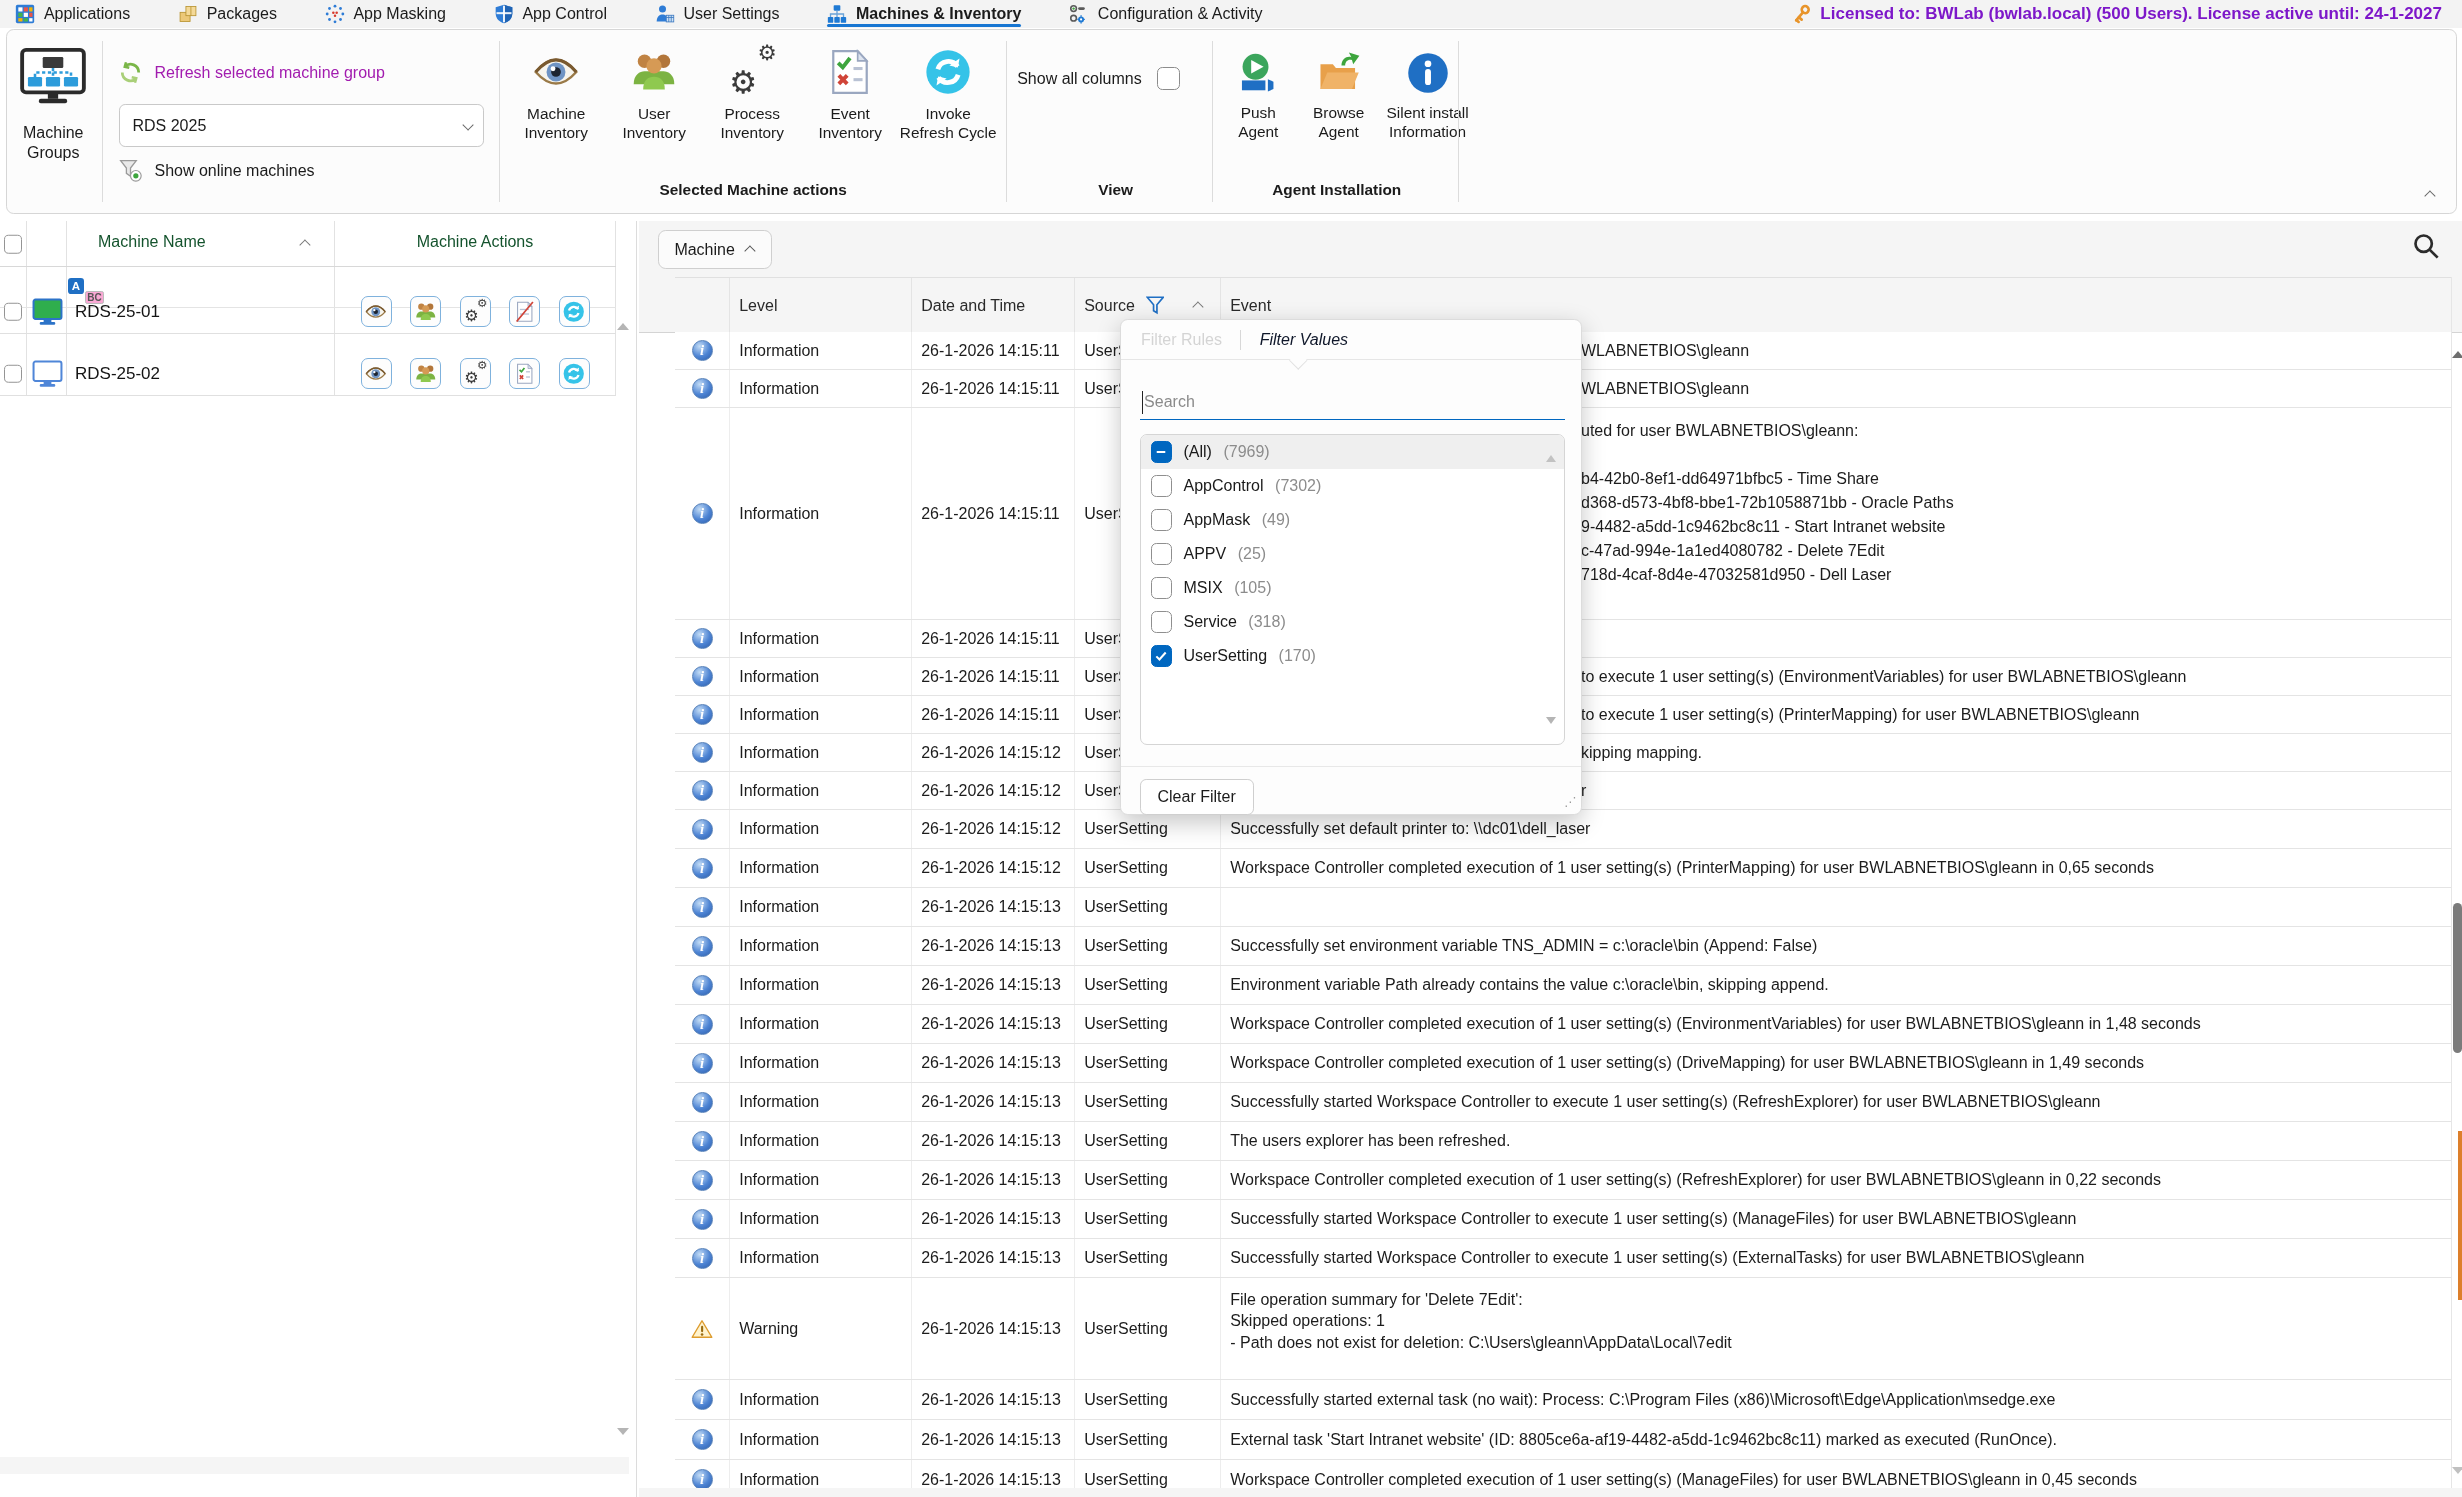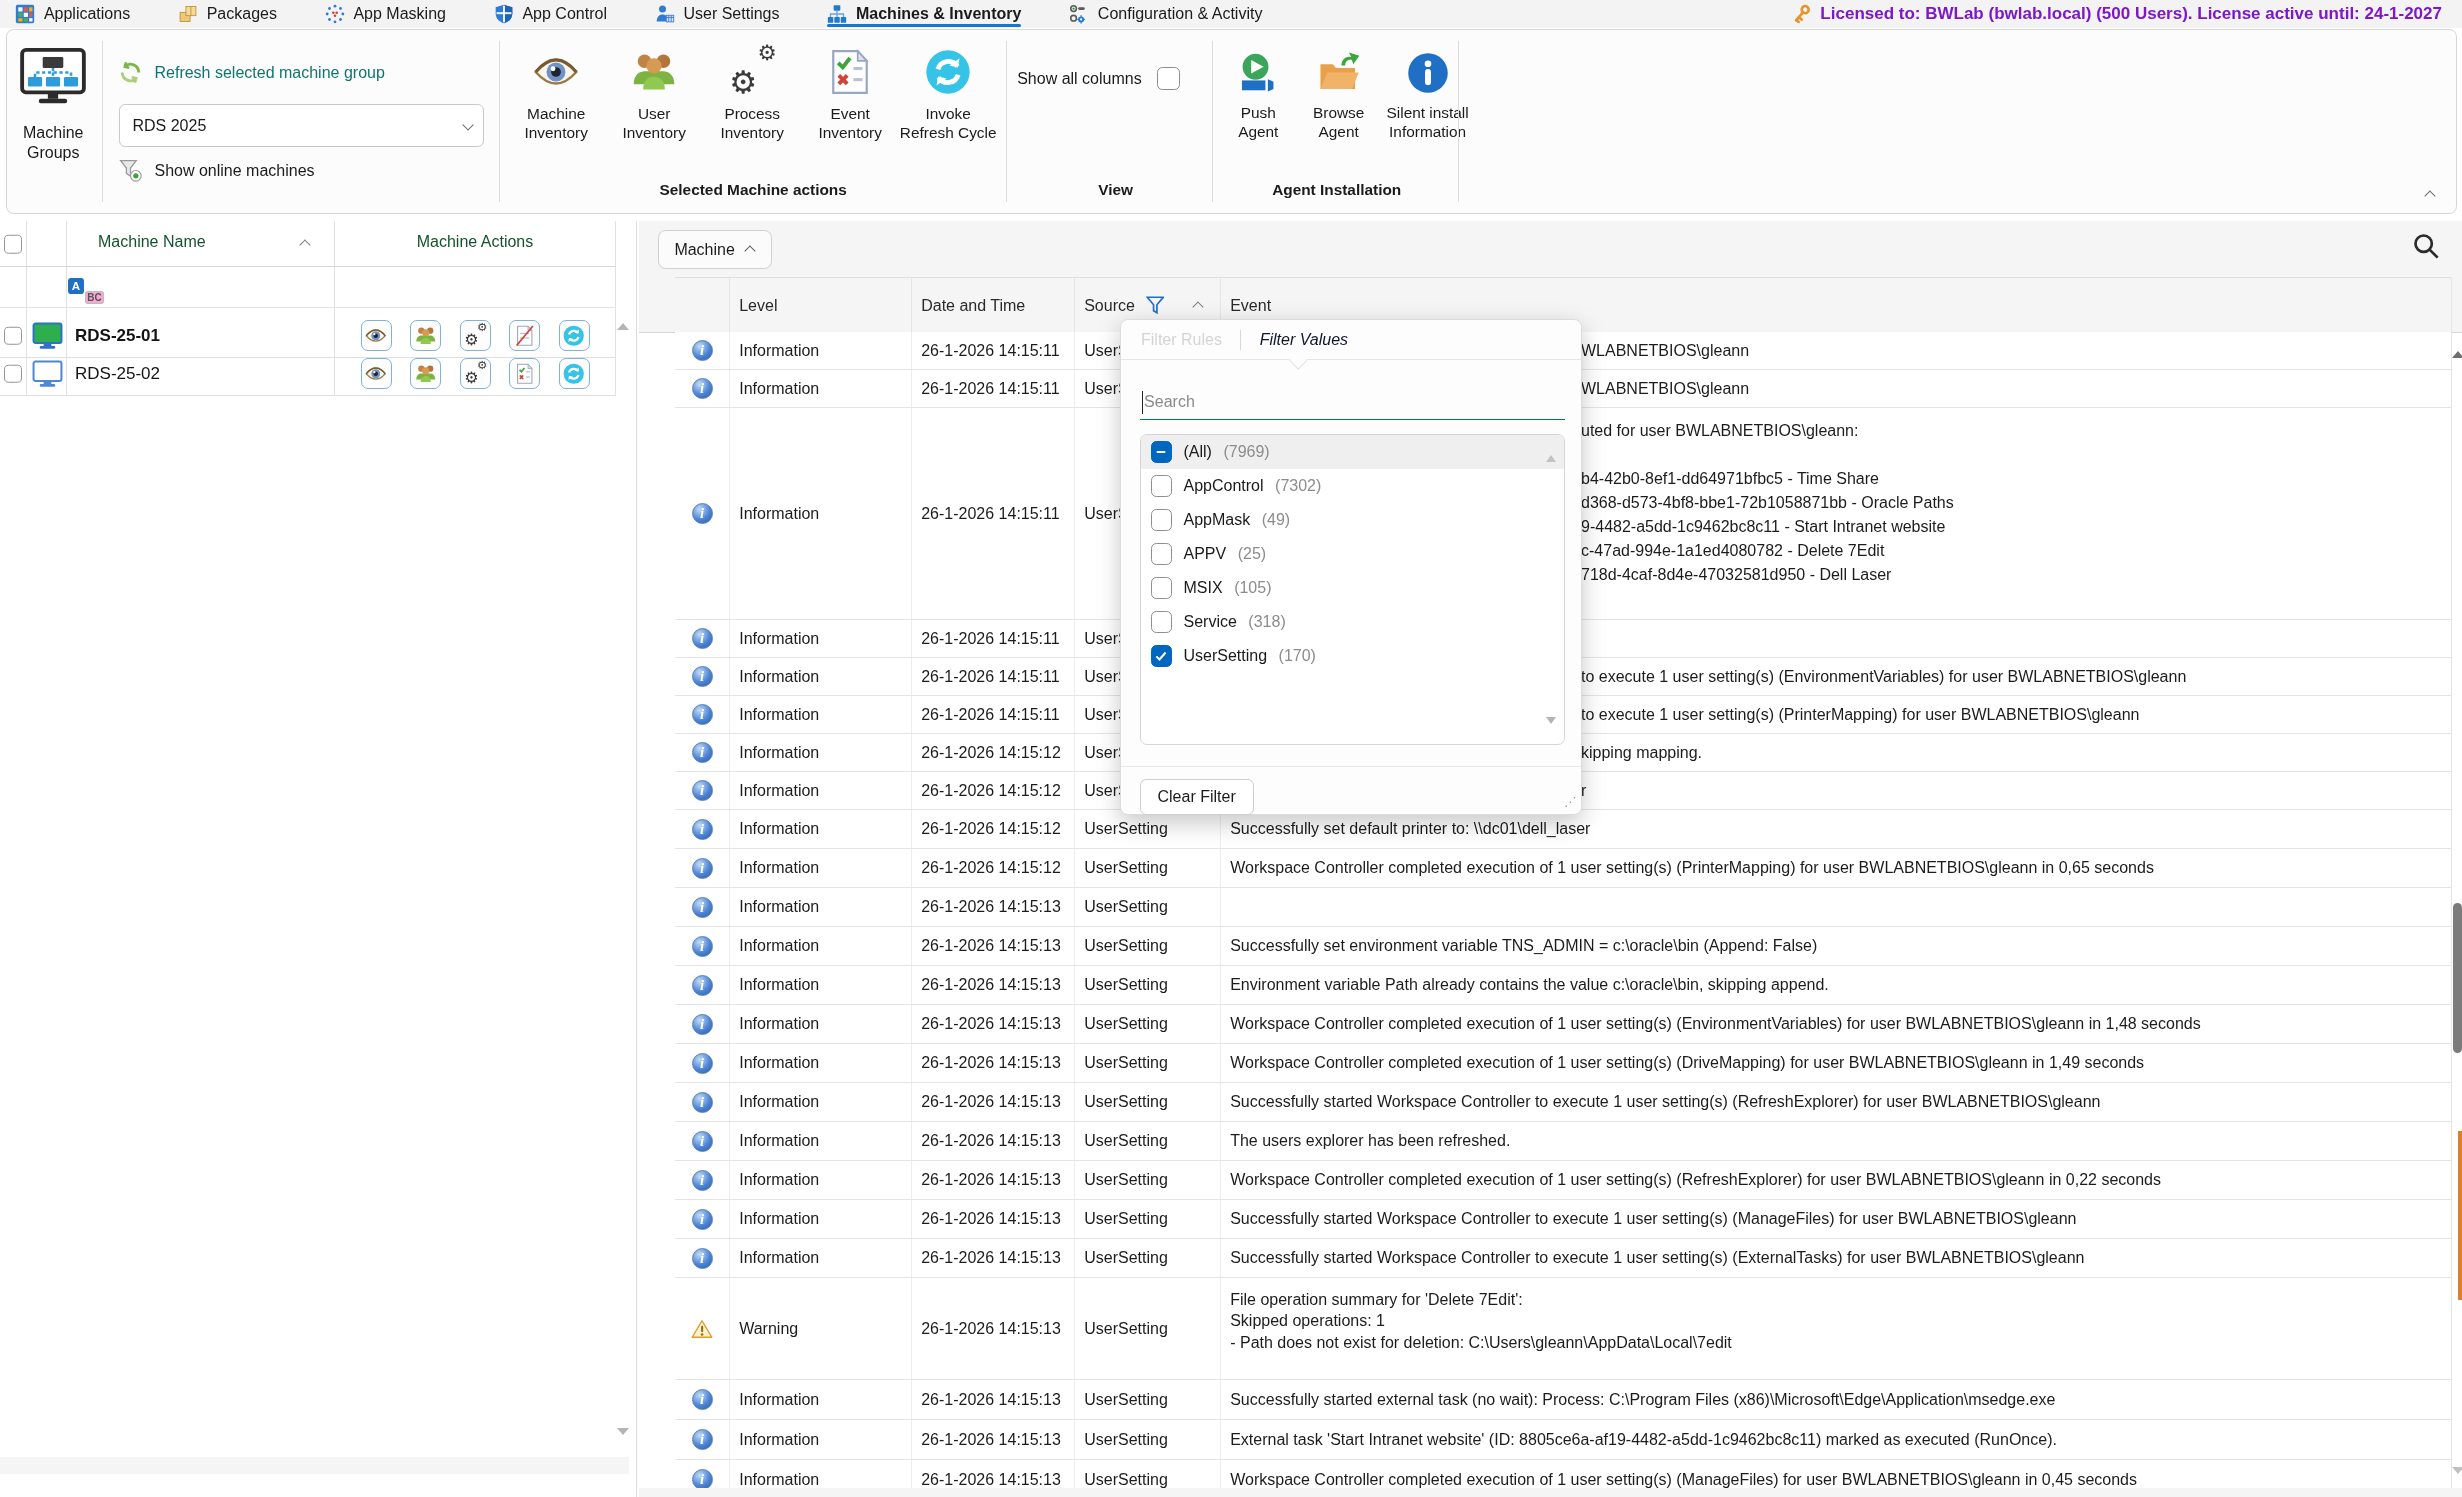--- a/index.html
+++ b/index.html
@@ -18,21 +18,21 @@
   #license{display:flex;align-items:center;gap:7.7px;padding-right:20px;font-size:17px;font-weight:bold;color:#7d17c9;}
   #license .icon-slot{width:21.5px;height:21.5px;}
 
   
   #ribbon{position:absolute;left:6.2px;top:29px;width:2449px;height:183px;background:#fcfcfc;border:0.8px solid #d6d6d6;border-radius:7.7px;}
   .rib-divider{position:absolute;top:10.8px;bottom:10.8px;width:0.8px;background:#dcdcdc;}
   .group-label{position:absolute;font-size:15.4px;font-weight:bold;color:#1b1b1b;text-align:center;}
   #mg-btn{position:absolute;left:4.6px;top:9.2px;width:83px;height:162px;display:flex;flex-direction:column;align-items:center;border-radius:6.2px;}
   #mg-btn .icon-slot{width:72px;height:65px;margin-top:7.7px;}
   #mg-btn .blabel{margin-top:10.8px;font-size:16px;color:#1b1b1b;text-align:center;line-height:20px;}
-  #refresh-mg{position:absolute;left:112px;top:31px;display:flex;align-items:center;gap:12.3px;font-size:16px;color:#0f766e;}
+  #refresh-mg{position:absolute;left:112px;top:31px;display:flex;align-items:center;gap:12.3px;font-size:16px;color:#a21caf;}
   #refresh-mg .icon-slot{width:23px;height:23px;}
   #mg-select{position:absolute;left:112px;top:74px;width:365px;height:43px;border:0.8px solid #c9c9c9;border-radius:6.2px;background:#fff;display:flex;align-items:center;font-size:16px;color:#1b1b1b;padding:0 12.3px;box-sizing:border-box;justify-content:space-between;}
   #show-online{position:absolute;left:112px;top:129px;display:flex;align-items:center;gap:12.3px;font-size:16px;color:#1b1b1b;}
   #show-online .icon-slot{width:23px;height:23px;}
   #sel-actions{position:absolute;left:500px;top:18.5px;width:492px;display:flex;}
   .rbtn{width:98px;display:flex;flex-direction:column;align-items:center;}
   .rbtn .icon-slot{width:46px;height:46px;}
   .rbtn .blabel{margin-top:9.2px;font-size:15.4px;color:#1b1b1b;text-align:center;line-height:19px;}
   #view-group .chk-row{position:absolute;left:1010px;top:37px;display:flex;align-items:center;gap:15.4px;font-size:16px;color:#1b1b1b;}
   .w11-box{width:23px;height:23px;border:1.2px solid #8c8c8c;border-radius:5.4px;background:#fff;box-sizing:border-box;}
@@ -426,21 +426,21 @@
       <span class="chev up small" style="position:absolute;left:302px;top:18.5px;border-color:#777;"></span>
       <span class="mp-h-label" style="left:334px;width:282px;text-align:center;">Machine Actions</span>
     </div>
     <div id="mp-filter">
       <span class="abc-badge">
           <span class="abc-a">A</span>
           <span class="abc-bc">BC</span>
         </span>
     </div>
     <div>
-        <div class="mrow" style="top: 93px; font-weight: bold;">
+        <div class="mrow" style="top: 69px;">
           <span class="sel"></span>
           <span class="monitor icon-slot">
             <svg viewBox="0 0 40 36">
               <rect x="2" y="2" width="36" height="25" rx="2.5" fill="#2fae4d" stroke="#2c73c8" stroke-width="2.6"></rect>
               <rect x="15" y="27" width="10" height="4" fill="#2c73c8"></rect>
               <rect x="10" y="31" width="20" height="3.5" rx="1.5" fill="#2c73c8"></rect>
             </svg>
           </span>
           <span class="mname">RDS-25-01</span>
           <span class="acts">

